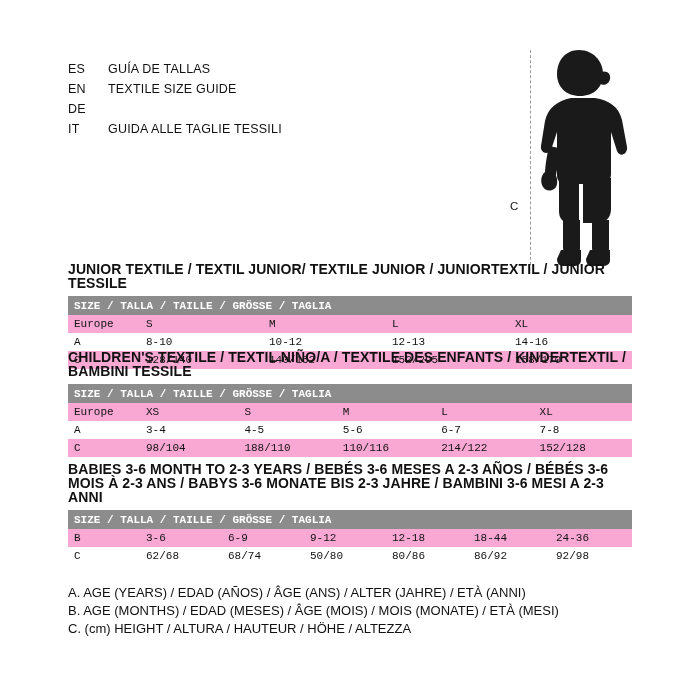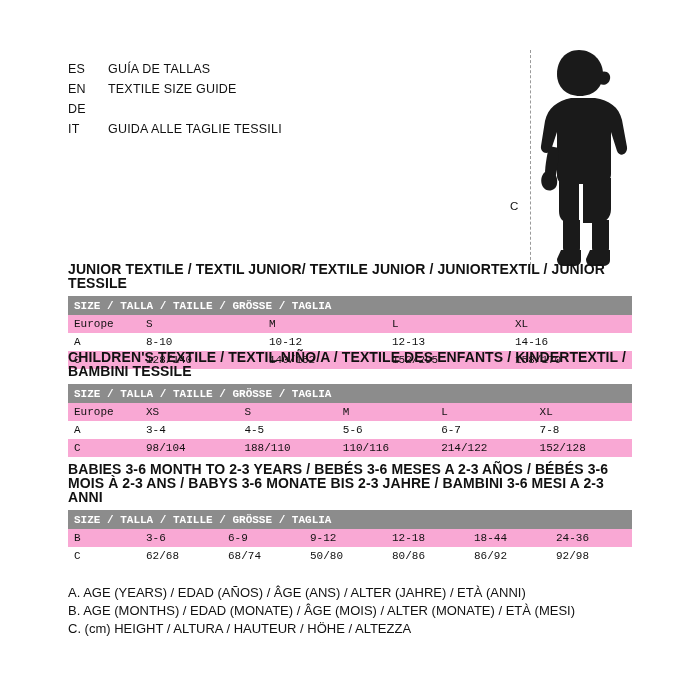--- a/index.html
+++ b/index.html
@@ -296,17 +296,17 @@
           <td>80/86</td>
           <td>86/92</td>
           <td>92/98</td>
         </tr>
       </tbody>
     </table>
   </div>
 
   <div class="legend">
     <div class="legend-line">A. AGE (YEARS) / EDAD (AÑOS) / ÂGE (ANS) / ALTER (JAHRE) / ETÀ (ANNI)</div>
-    <div class="legend-line">B. AGE (MONTHS) / EDAD (MONATE) / ÂGE (MOIS) / ALTER (MONATE) / ETÀ (MESI)</div>
+    <div class="legend-line">B. AGE (MONTHS) / EDAD (MESES) / ÂGE (MOIS) / MOIS (MONATE) / ETÀ (MESI)</div>
     <div class="legend-line">C. (cm) HEIGHT / ALTURA / HAUTEUR / HÖHE / ALTEZZA</div>
   </div>
 
 </div>
 
 </body></html>

